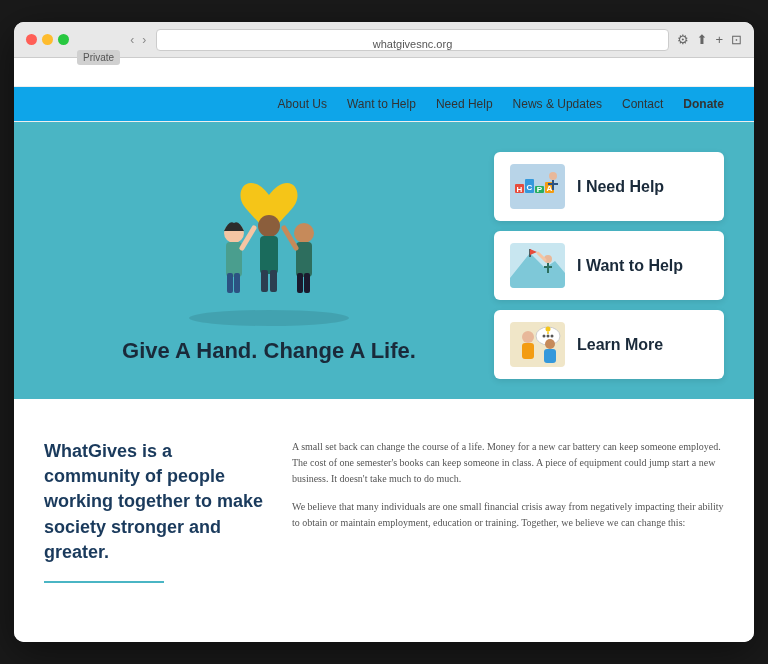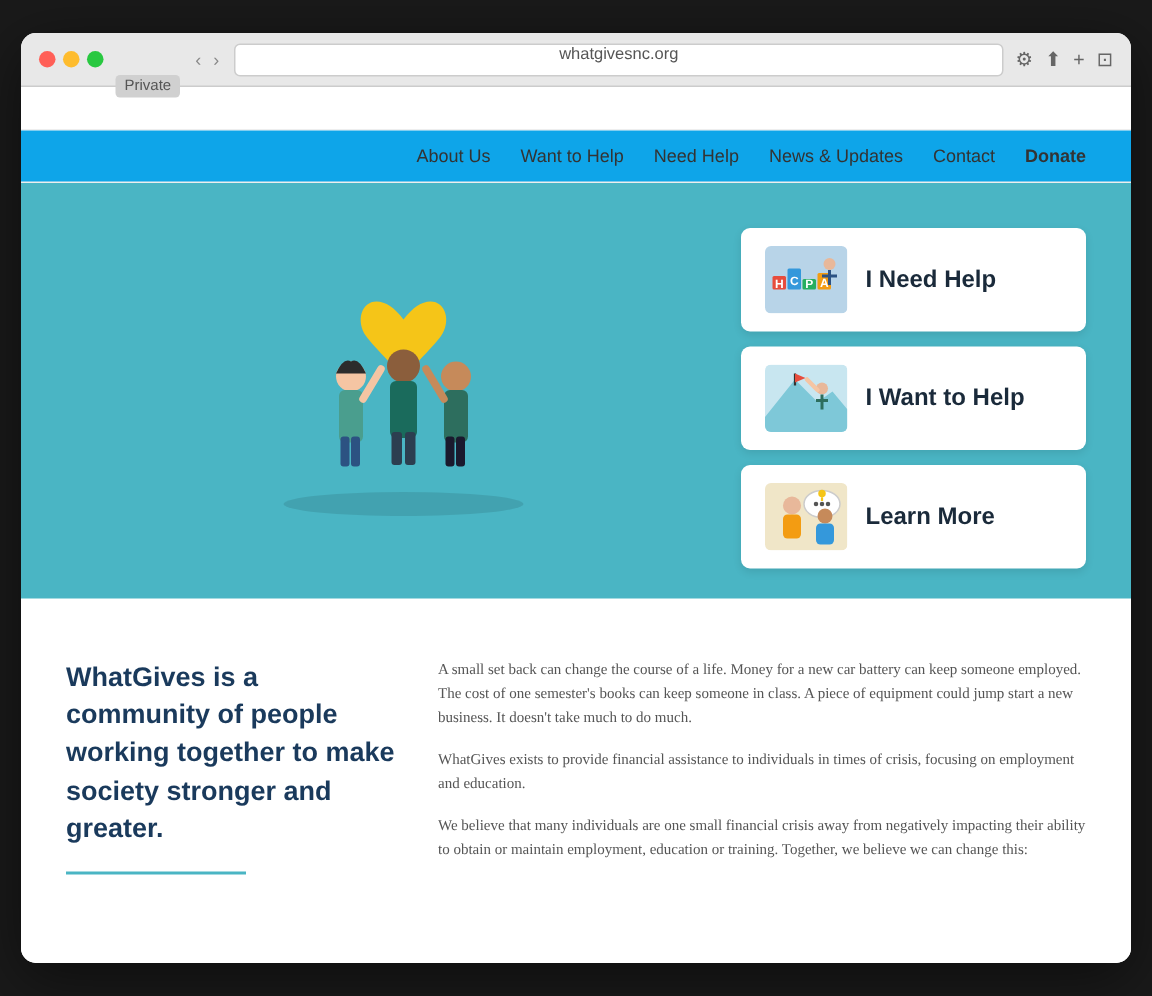--- a/index.html
+++ b/index.html
@@ -61,21 +61,21 @@
       color: #888;
       cursor: pointer;
       padding: 0 2px;
     }
     .address-bar {
       flex: 1;
       background: #fff;
       border-radius: 4px;
       height: 22px;
       display: flex;
-      align-items: flex-start;
+      align-items: flex-end;
       justify-content: center;
       font-size: 11px;
       color: #555;
       border: 1px solid #ccc;
     }
     .browser-actions {
       display: flex;
       gap: 8px;
       font-size: 13px;
       color: #666;
@@ -292,20 +292,21 @@
             <line x1="127" y1="80" x2="115" y2="60" stroke="#c68a5a" stroke-width="5" stroke-linecap="round"></line>
 
             <circle cx="100" cy="58" r="11" fill="#8B5E3C"></circle>
 
             <rect x="91" y="68" width="18" height="38" rx="4" fill="#1a6b5c"></rect>
 
             <rect x="92" y="102" width="7" height="22" rx="2" fill="#2c3e50"></rect>
             <rect x="101" y="102" width="7" height="22" rx="2" fill="#2c3e50"></rect>
           </svg>
         </div>
+        <div class="hero-tagline">Give A Hand. Change A Life.</div>
       </div>
 
       <div class="hero-right">
 
         <div class="hero-card">
           <div class="hero-card-img">
             <svg viewBox="0 0 55 45" xmlns="http://www.w3.org/2000/svg">
               <rect width="55" height="45" fill="#b8d4e8"></rect>
 
               <rect x="5" y="20" width="9" height="9" rx="1" fill="#e74c3c"></rect>
@@ -370,19 +371,18 @@
       </div>
     </div>
 
     <div class="about-section">
       <div class="about-left">
         <p class="about-title">WhatGives is a community of people working together to make society stronger and greater.</p>
         <div class="about-divider"></div>
       </div>
       <div class="about-right">
         <p class="about-paragraph">A small set back can change the course of a life. Money for a new car battery can keep someone employed. The cost of one semester's books can keep someone in class. A piece of equipment could jump start a new business. It doesn't take much to do much.</p>
-        <p class="about-paragraph">WhatGives exists to provide financial assistance to individuals in times of crisis, focusing on employment and education.</p>
         <p class="about-paragraph">We believe that many individuals are one small financial crisis away from negatively impacting their ability to obtain or maintain employment, education or training. Together, we believe we can change this:</p>
       </div>
     </div>
 
   </div>
 </div>
 
 </body></html>

